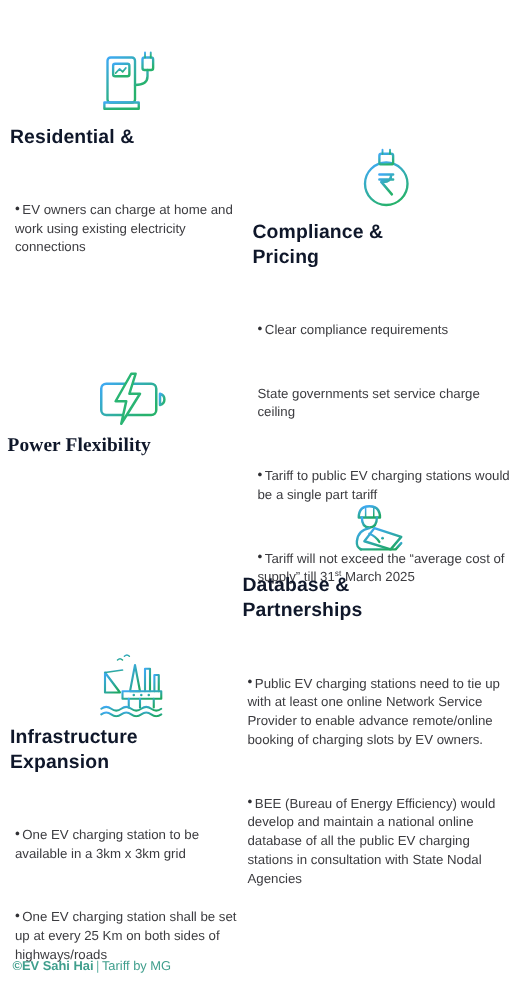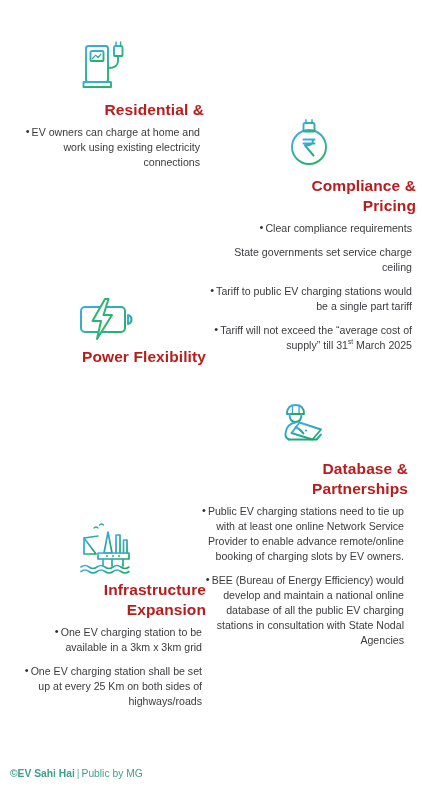--- a/index.html
+++ b/index.html
@@ -27,63 +27,64 @@
     align-items: center;
   }
 
   .icon-wrap {
     display: block;
     line-height: 0;
     margin-bottom: 6px;
   }
 
   .heading {
-    color: #b91c1c;
+    color: #0f172a;
     font-weight: bold;
     font-size: 15.5px;
     line-height: 1.28;
-    text-align: right;
+    text-align: left;
     letter-spacing: .1px;
     width: 100%;
   }
 
   .bullets {
     width: 100%;
     margin-top: 5px;
   }
 
   .bullet {
     position: relative;
-    text-align: right;
+    text-align: left;
     color: #3b3b3f;
     font-size: 10.6px;
     line-height: 1.42;
     margin-bottom: 9px;
     padding: 0 4px;
+    margin-top: 36px;
   }
   .bullet:last-child { margin-bottom: 0; }
 
   .bullet .dot {
     font-size: 11px;
     line-height: 1;
     vertical-align: 1px;
     margin-right: 2px;
     color: #2f2f33;
   }
 
   sup.ord {
     font-size: 6.6px;
     vertical-align: super;
     line-height: 0;
   }
 
   
   #sec-residential { left: 8px;   top: 38px;  width: 196px; }
   #sec-compliance  { left: 202px; top: 118px; width: 214px; }
-  #sec-power       { left: 6px;   top: 297px; width: 200px; }
+  #sec-power       { left: 6px;   top: 297px; width: 200px; font-family: Liberation Serif, serif; }
   #sec-database    { left: 194px; top: 403px; width: 214px; }
   #sec-infra       { left: 8px;   top: 522px; width: 198px; }
 
   
   #footer {
     position: absolute;
     left: 10px;
     top: 768px;
     font-size: 10.3px;
     color: #3f9e8c;
@@ -257,16 +258,16 @@
       <span>Infrastructure</span><br>
       <span>Expansion</span>
     </div>
     <div class="bullets">
       <div class="bullet"><span class="dot">•</span><span>One EV charging station to be available in a 3km x 3km grid</span></div>
       <div class="bullet"><span class="dot">•</span><span>One EV charging station shall be set up at every 25 Km on both sides of highways/roads</span></div>
     </div>
   </div>
 
   <div id="footer">
-    <span class="brand">©EV Sahi Hai</span><span class="sep">|</span><span class="powered">Public by MG</span>
+    <span class="brand">©EV Sahi Hai</span><span class="sep">|</span><span class="powered">Tariff by MG</span>
   </div>
 
 </div>
 
 </body></html>

